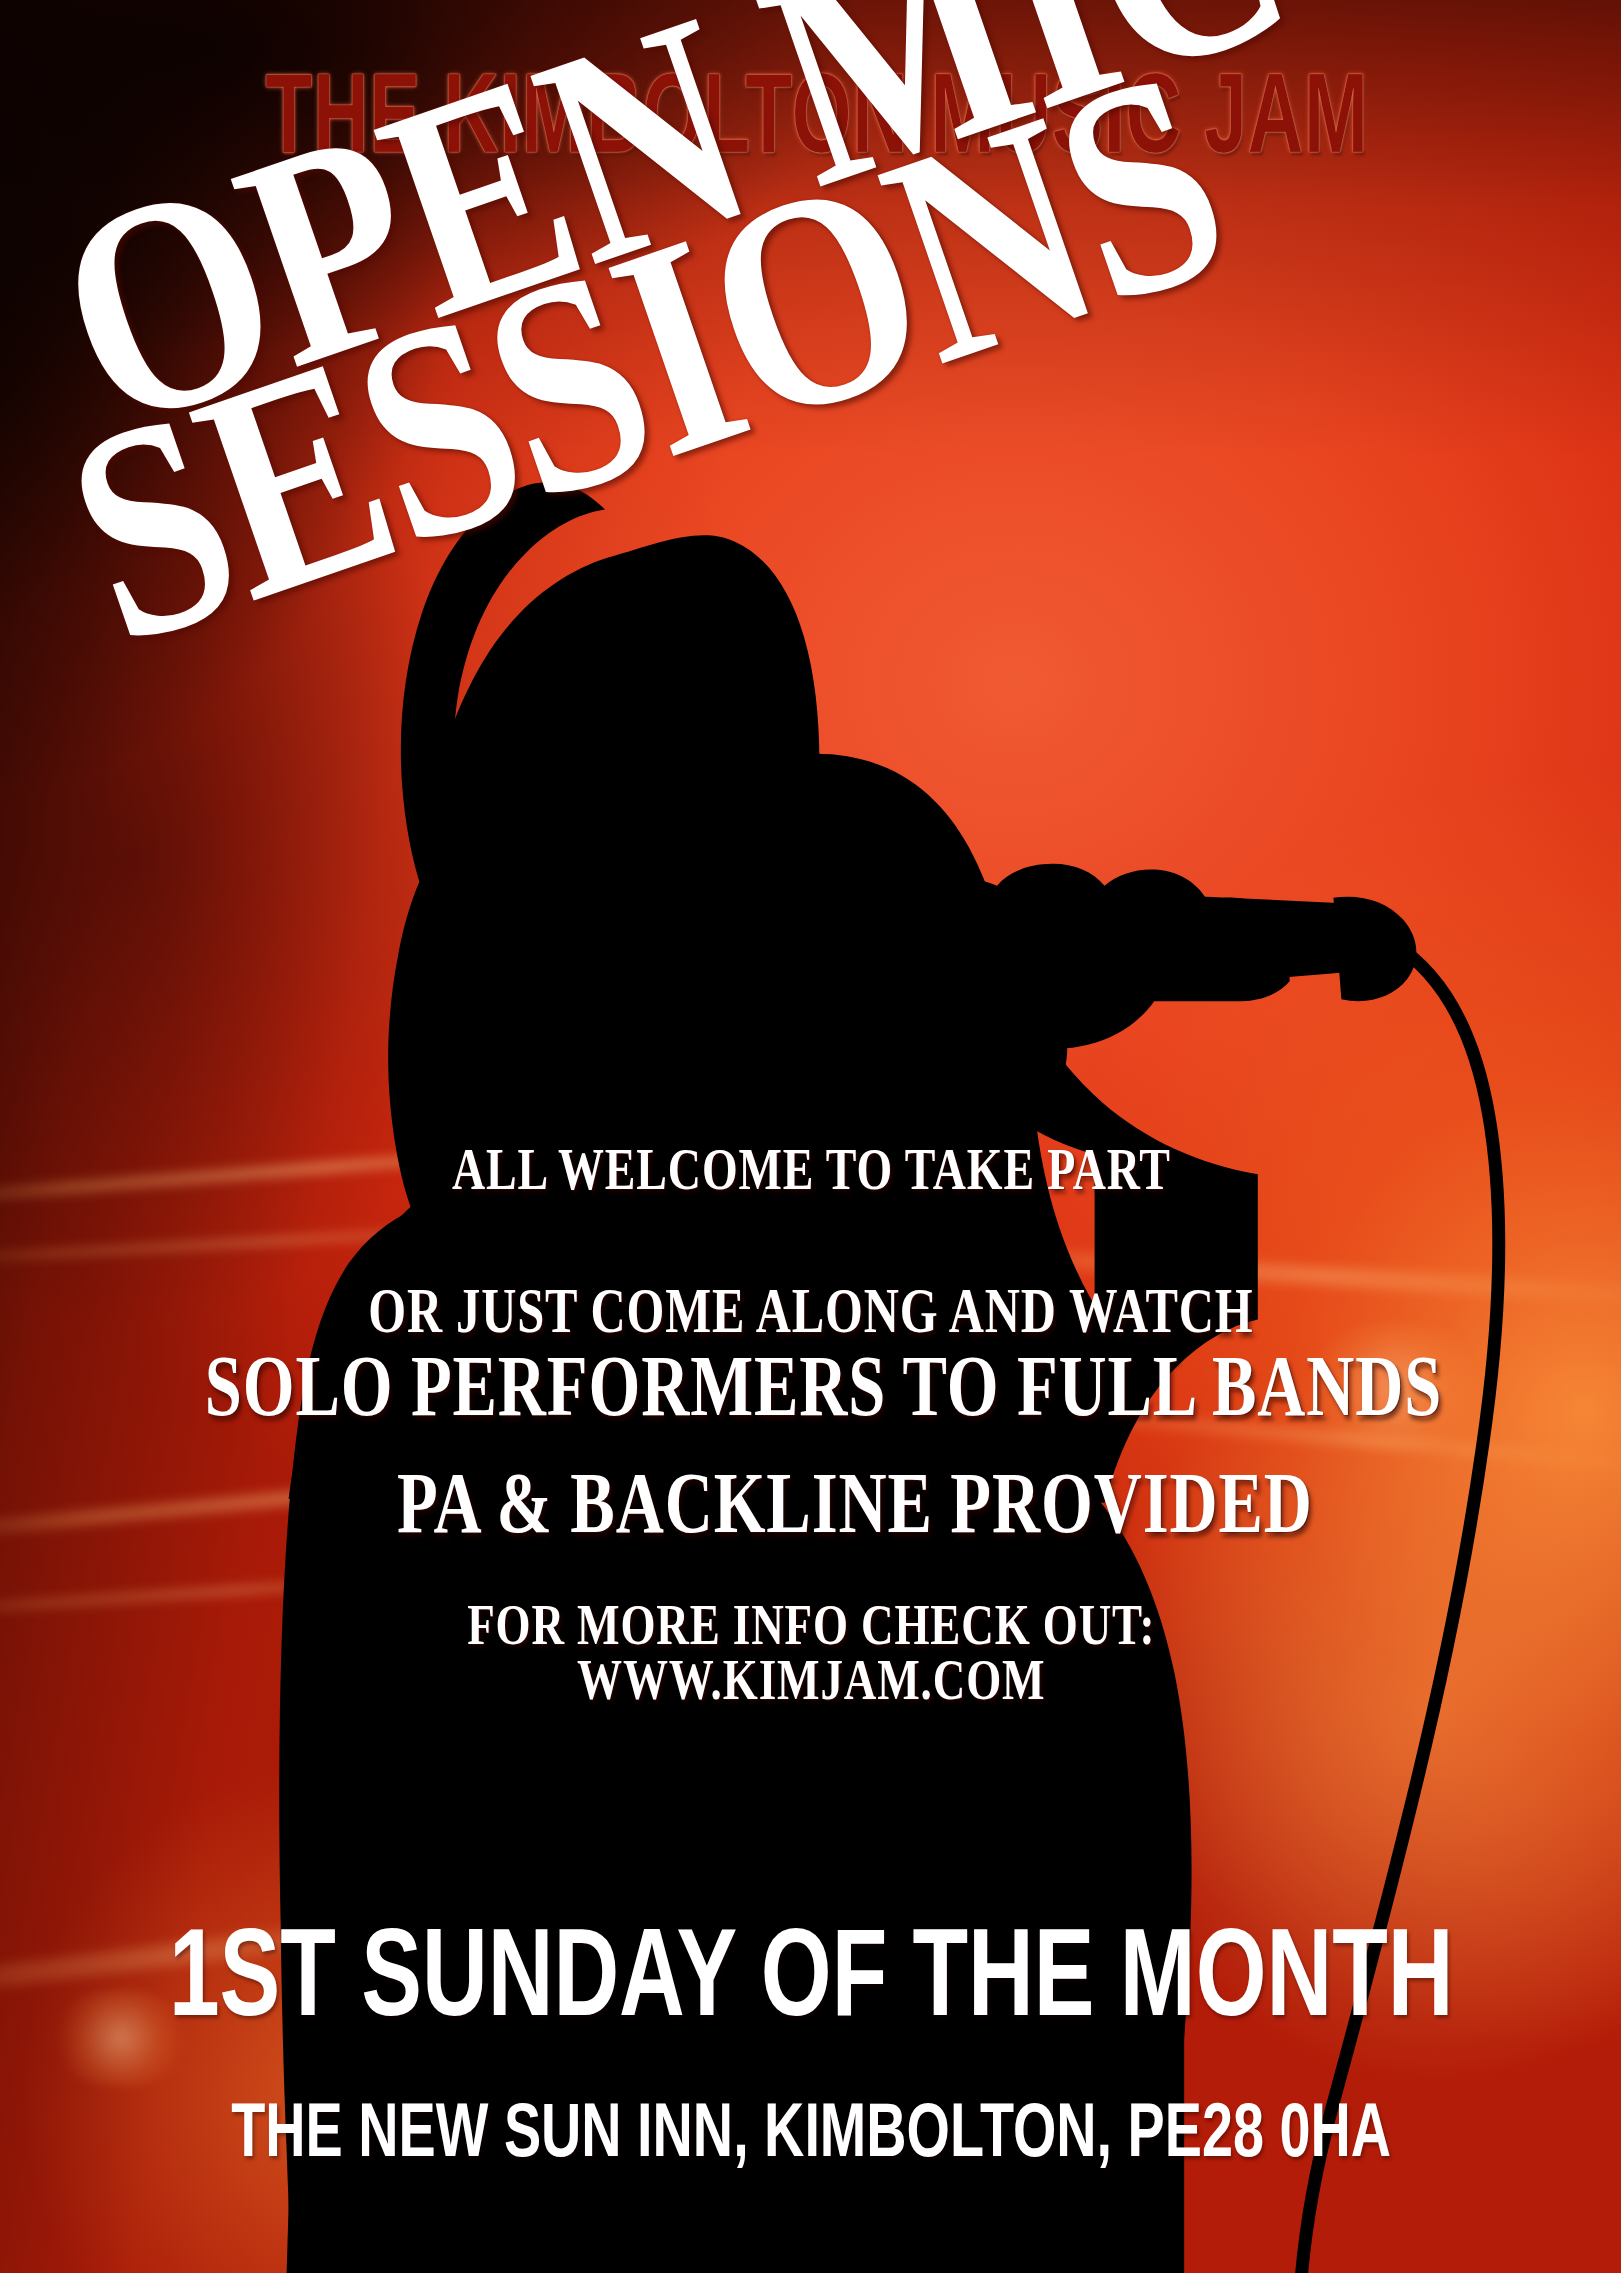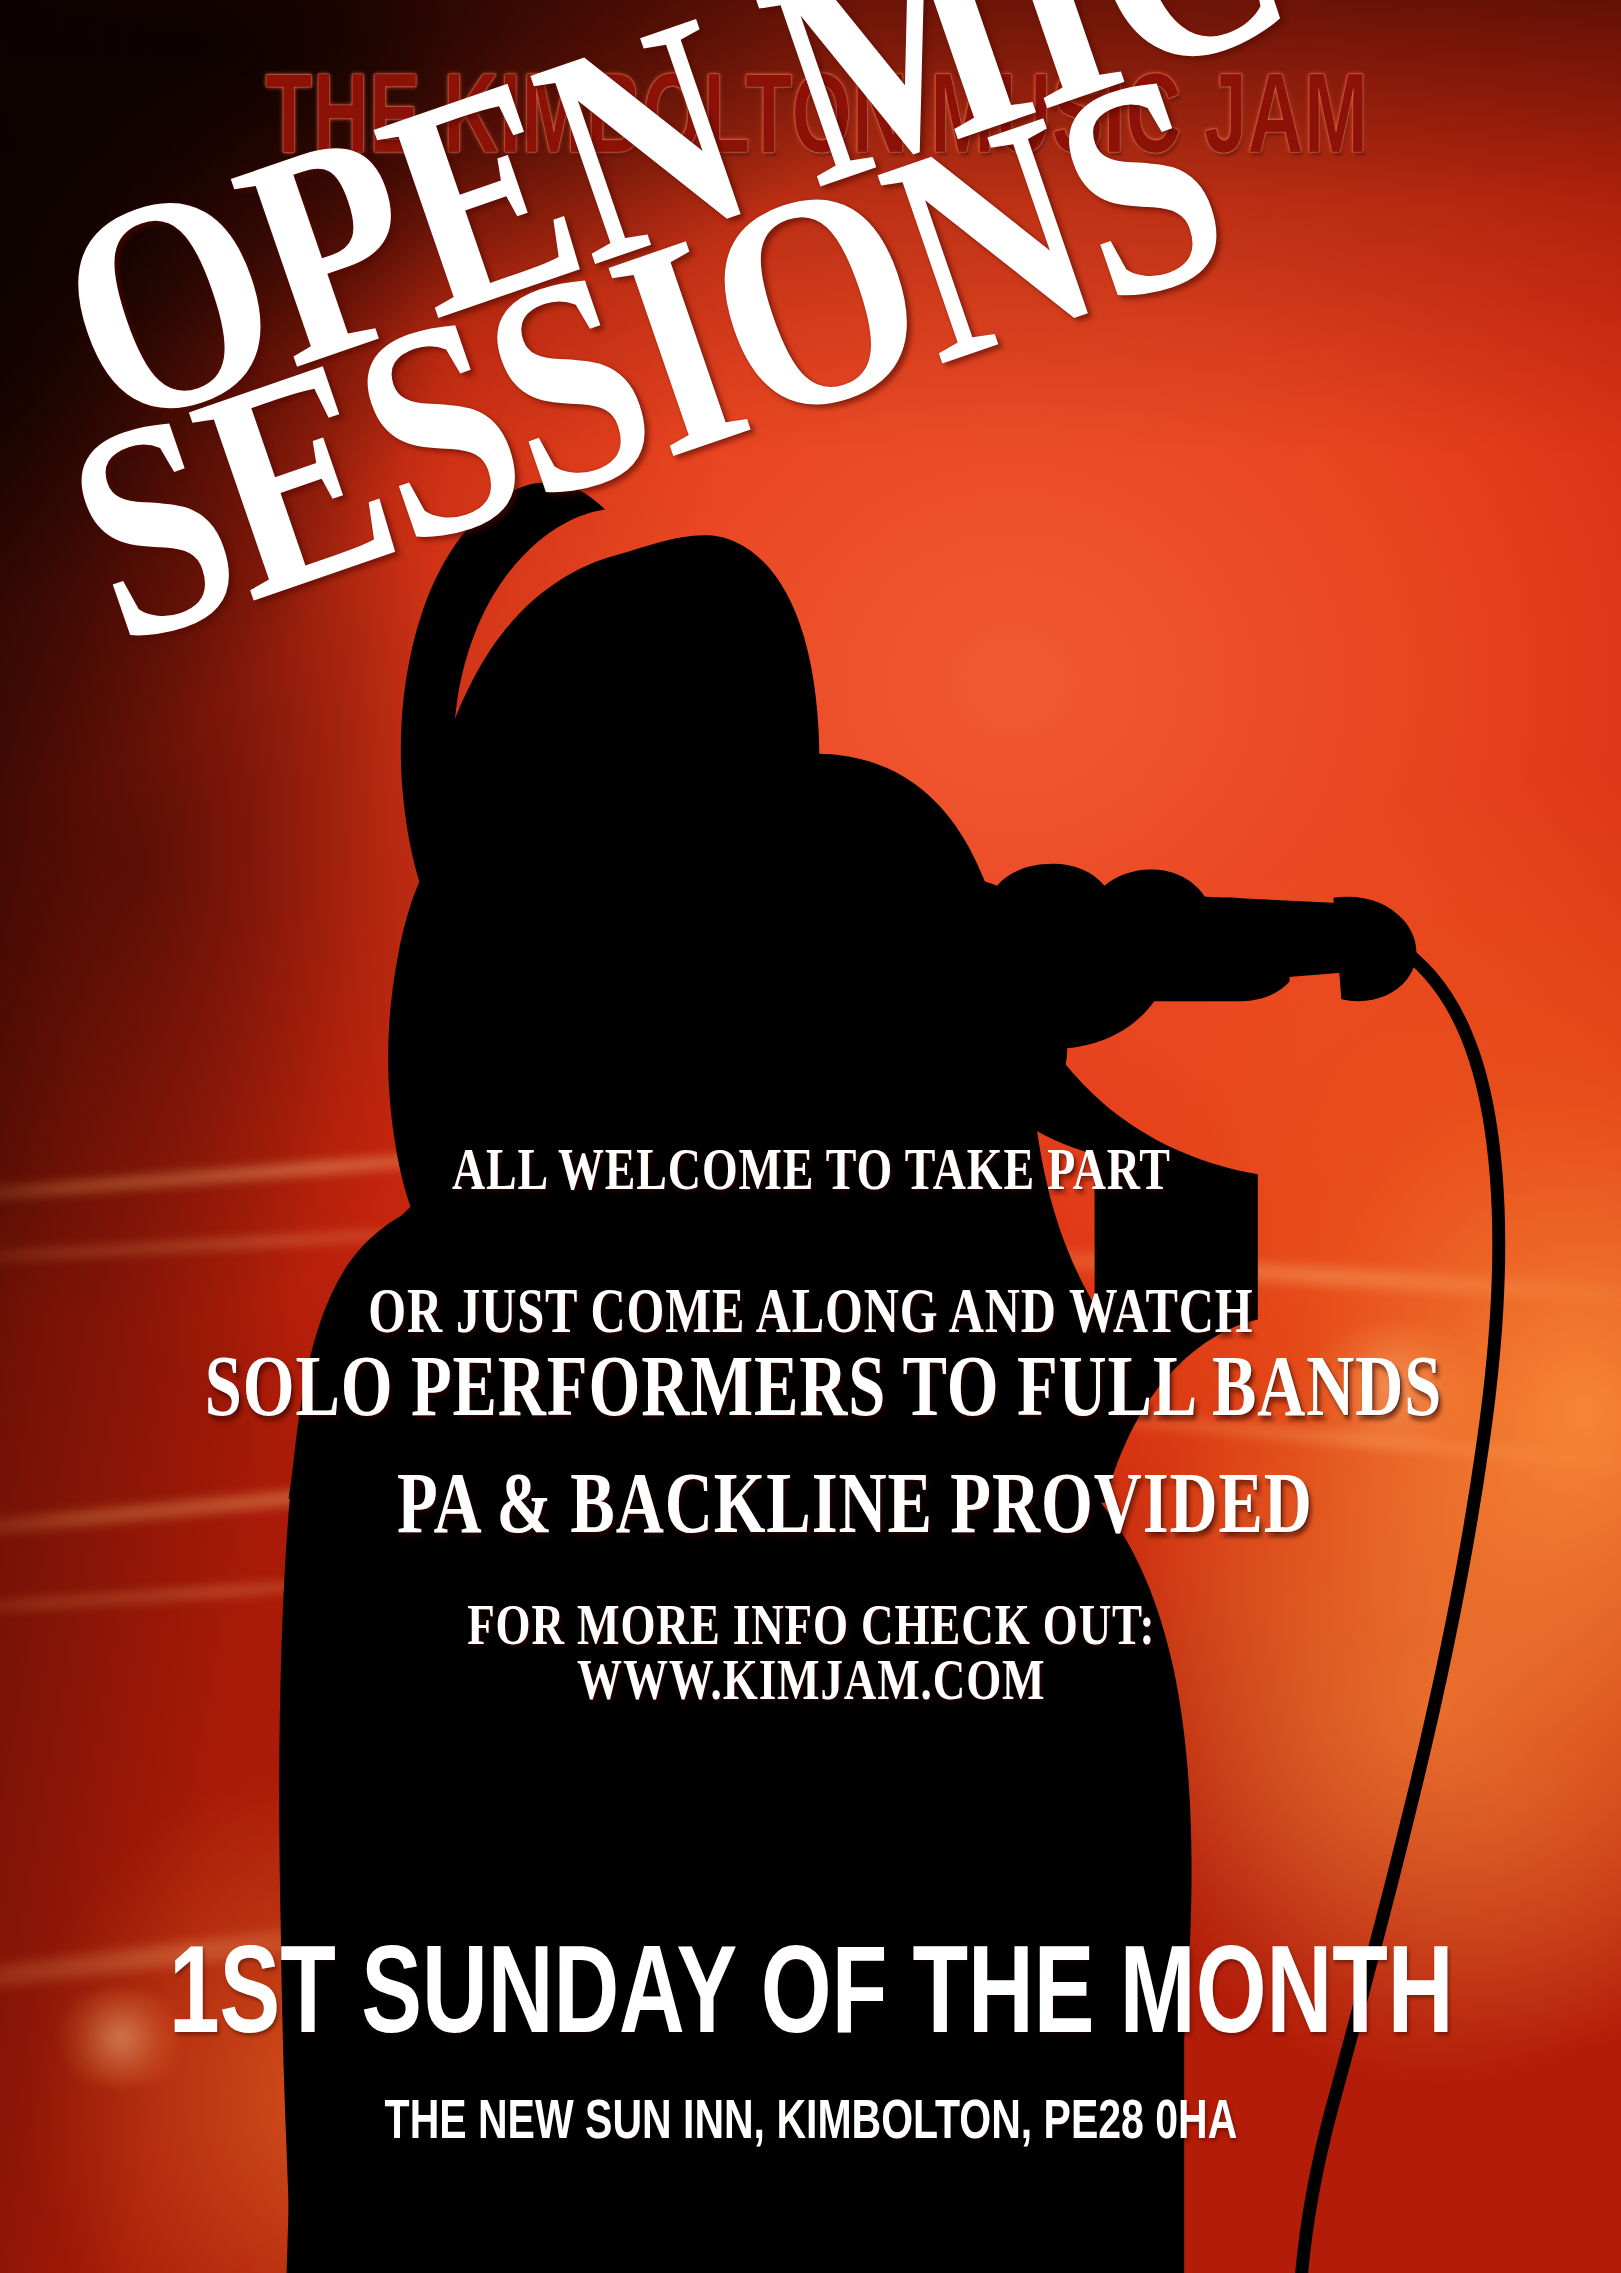--- a/index.html
+++ b/index.html
@@ -187,33 +187,32 @@
   .sans-line span {
     display: inline-block;
     transform: scaleX(0.82) scaleY(1.12);
     transform-origin: center;
   }
 
   #line-sunday {
     top: 1908px;
     font-size: 111px;
     letter-spacing: 0px;
-    margin-top: 17px;
   }
   #line-confirm {
     top: 2018px;
     font-size: 40px;
     font-weight: 400;
     letter-spacing: 0.5px;
   }
   #line-confirm span { transform: scaleX(0.88) scaleY(1.05); }
 
   #line-venue {
     top: 2090px;
-    font-size: 50px;
+    font-size: 68px;
     letter-spacing: 0px;
   }
 </style>
 </head>
 <body>
 
 <div id="poster">
 
   <div class="bg-layer" id="bg-base"></div>
   <div class="bg-layer" id="bg-warm-right"></div>

